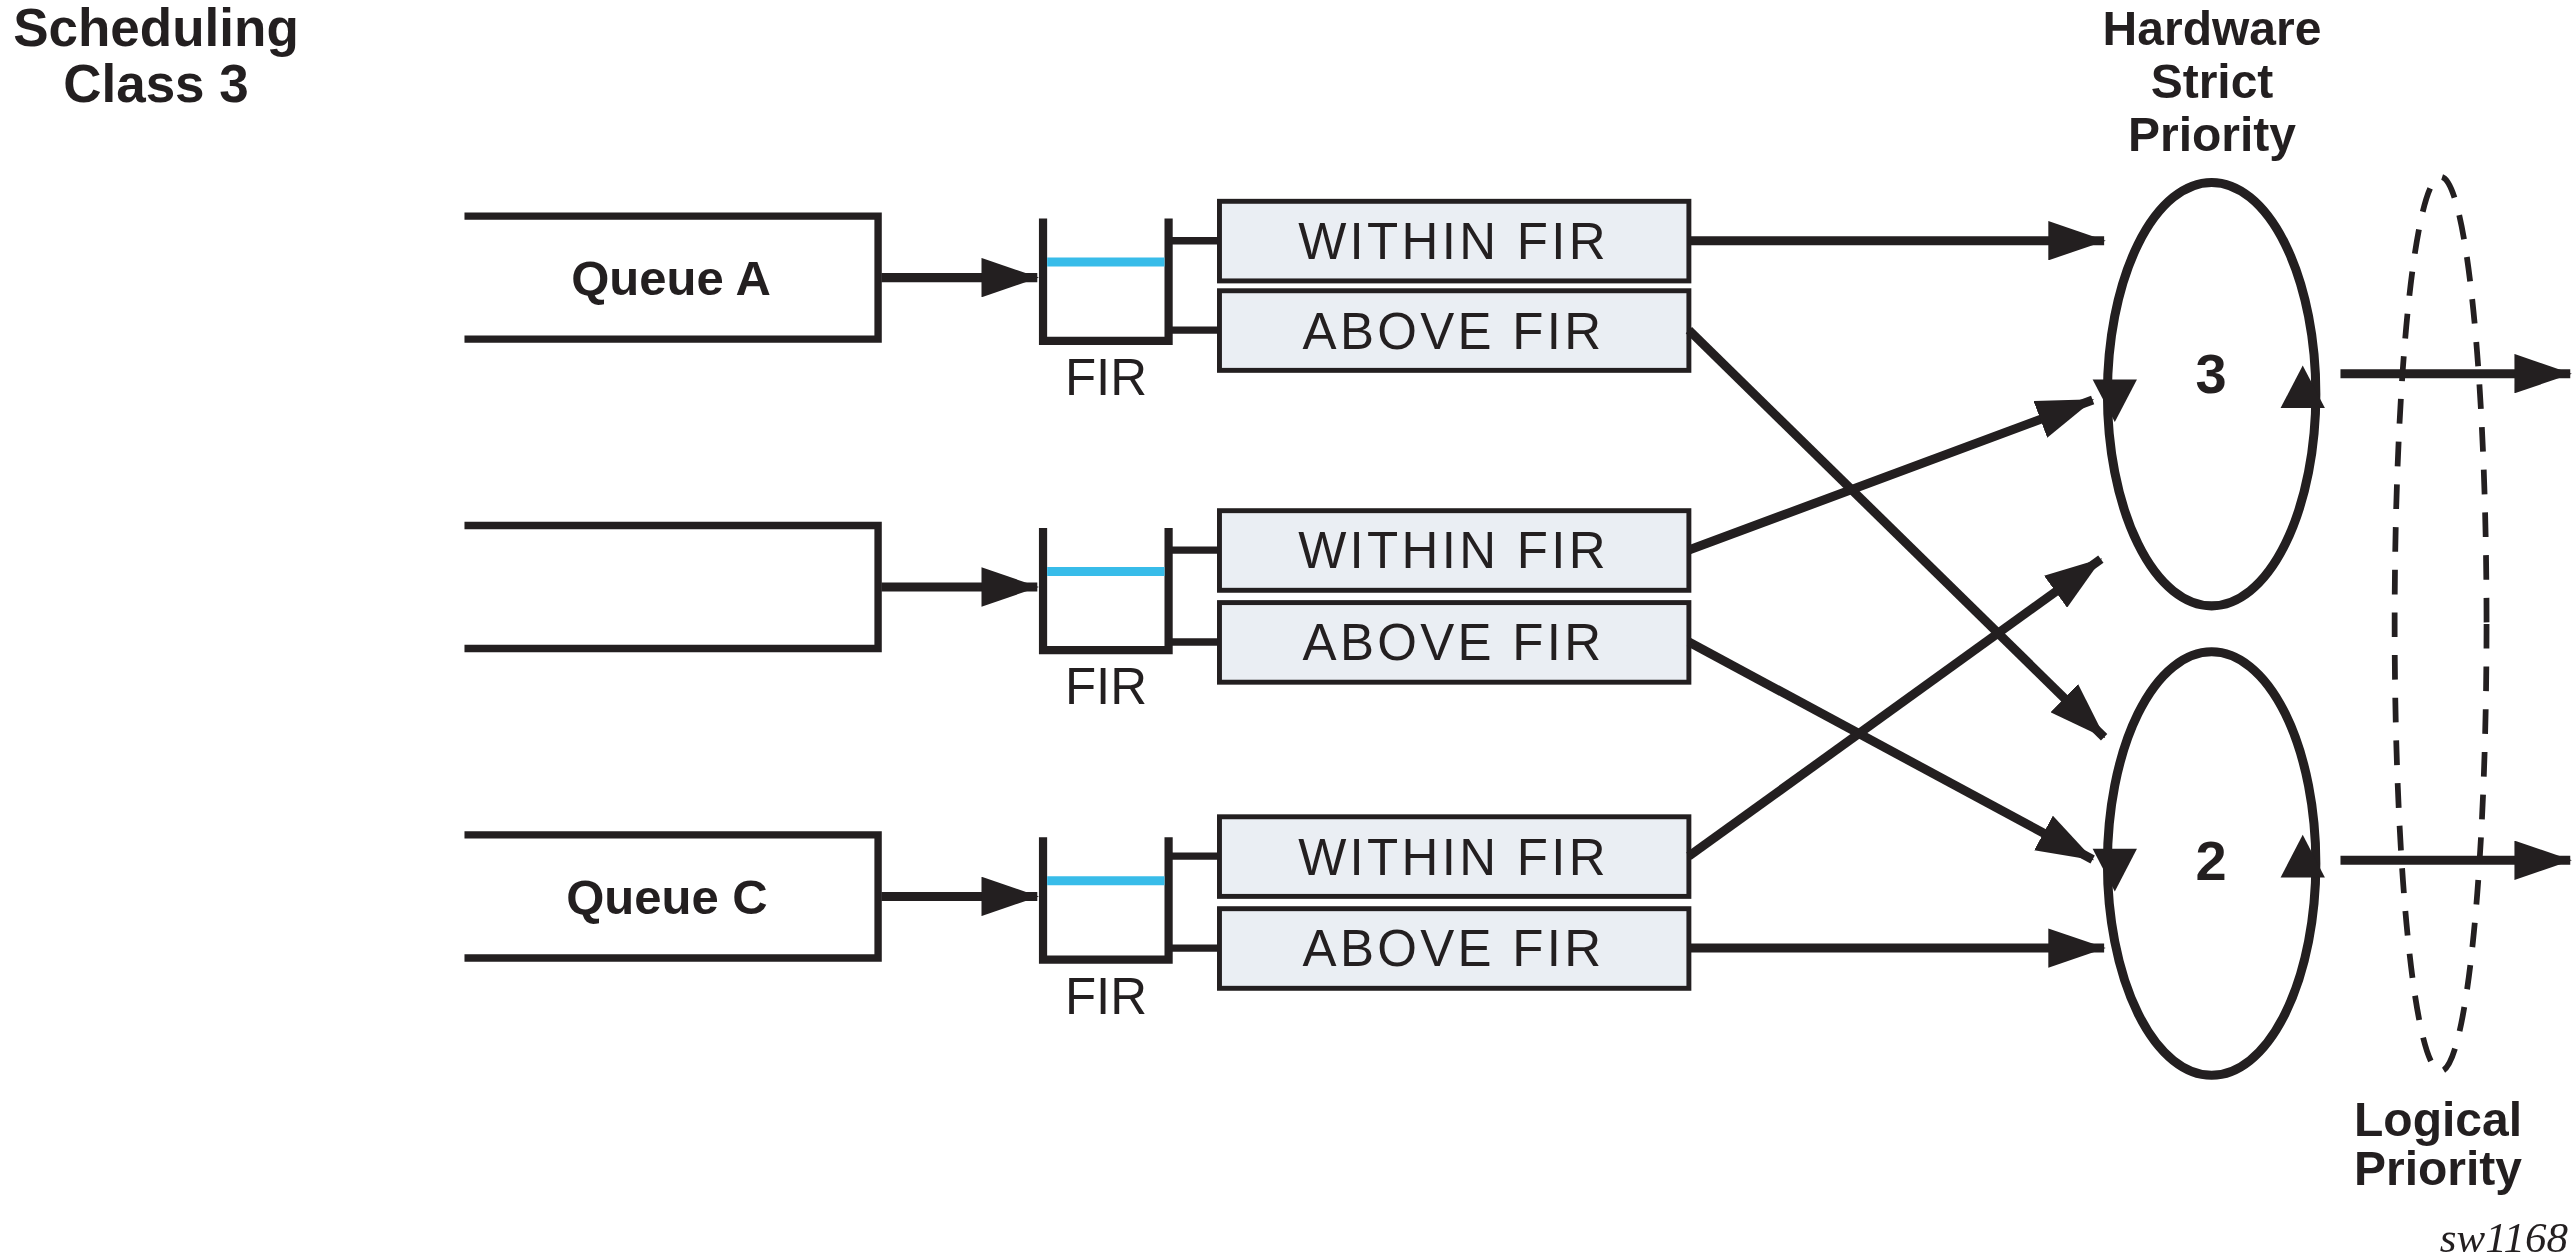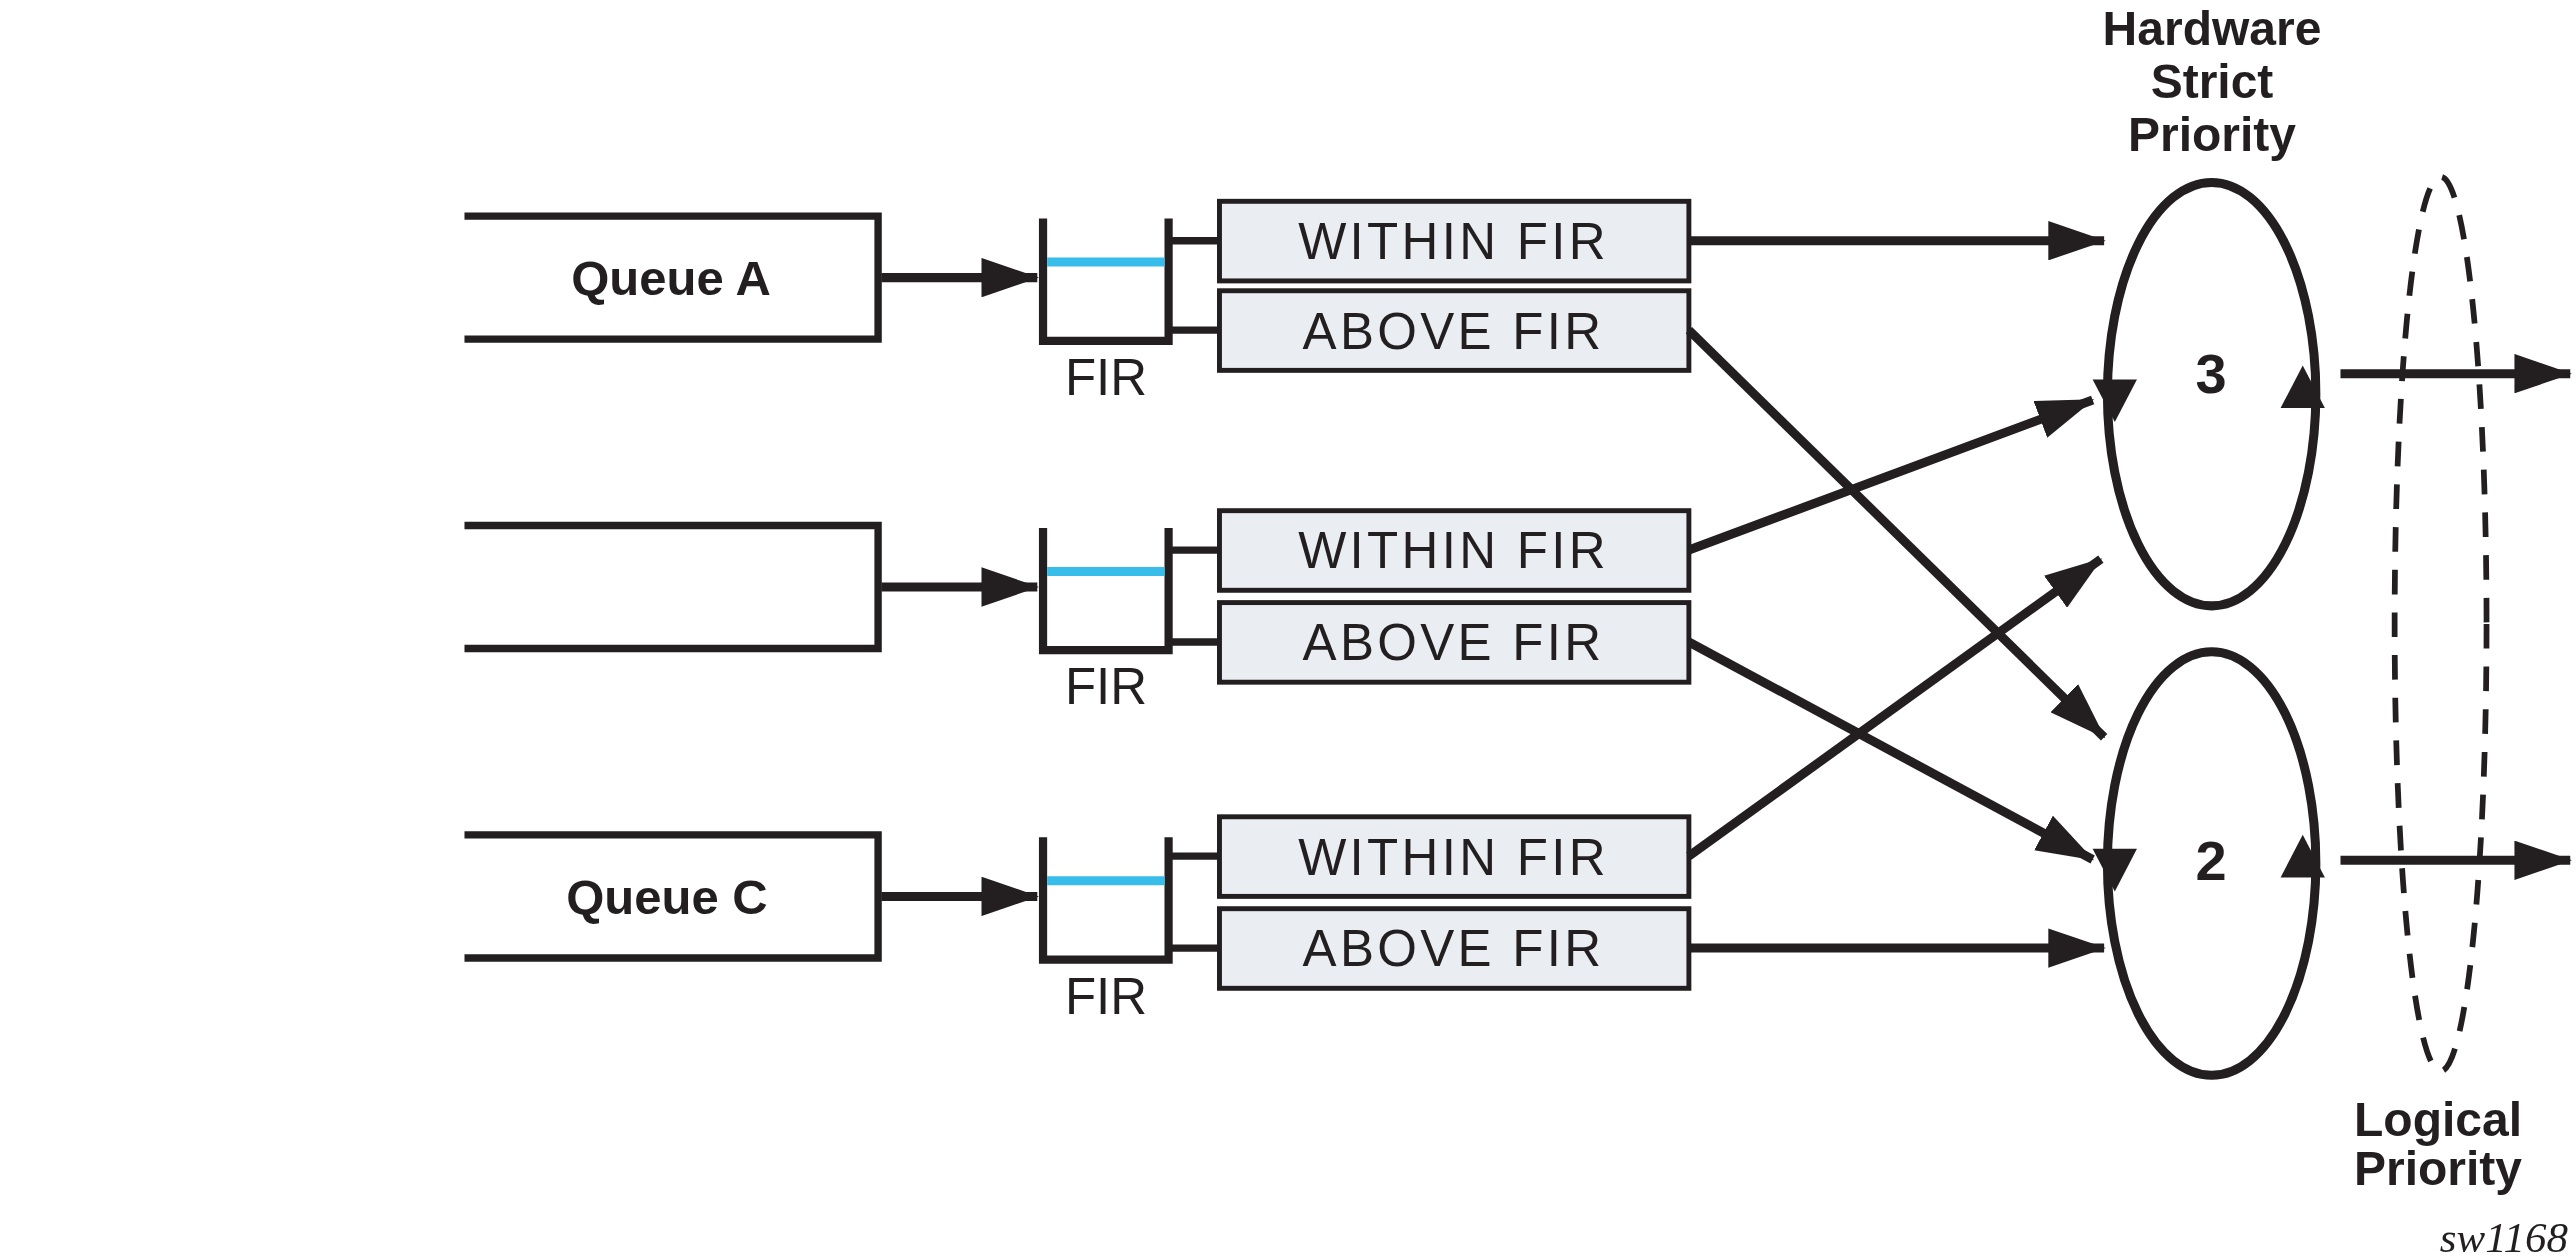--- a/index.html
+++ b/index.html
@@ -93,20 +93,24 @@
 
     <ellipse class="ring" cx="2695" cy="480" rx="127" ry="258"></ellipse>
     <polygon class="tri" points="2550,462 2604,462 2577,514"></polygon>
     <polygon class="tri" points="2779,497 2833,497 2806,445"></polygon>
 
     <ellipse class="ring" cx="2695" cy="1052" rx="127" ry="258"></ellipse>
     <polygon class="tri" points="2550,1034 2604,1034 2577,1086"></polygon>
     <polygon class="tri" points="2779,1069 2833,1069 2806,1017"></polygon>
   </svg>
 
+  <div class="txt side-label" style="left:0;top:648;width:312px;">
+    <div>Scheduling</div>
+    <div>Class 3</div>
+  </div>
 
   <div class="txt queue-label" style="left:464px;top:216px;width:414px;height:123px;">Queue A</div>
   <div class="txt queue-label" style="left:460px;top:835px;width:414px;height:123px;">Queue C</div>
 
   <div class="txt fir-label" style="left:1024px;top:348px;width:164px;">FIR</div>
   <div class="txt fir-label" style="left:1024px;top:657px;width:164px;">FIR</div>
   <div class="txt fir-label" style="left:1024px;top:967px;width:164px;">FIR</div>
 
   <div class="txt bin-label" style="left:1219px;top:201px;width:469px;height:80px;">WITHIN FIR</div>
   <div class="txt bin-label" style="left:1219px;top:291px;width:469px;height:80px;">ABOVE FIR</div>

